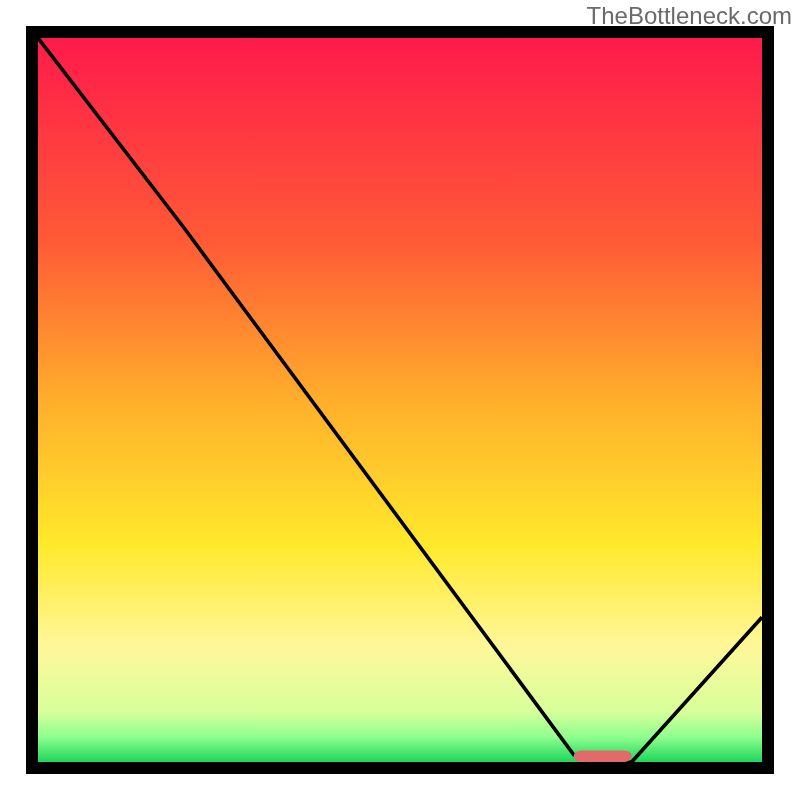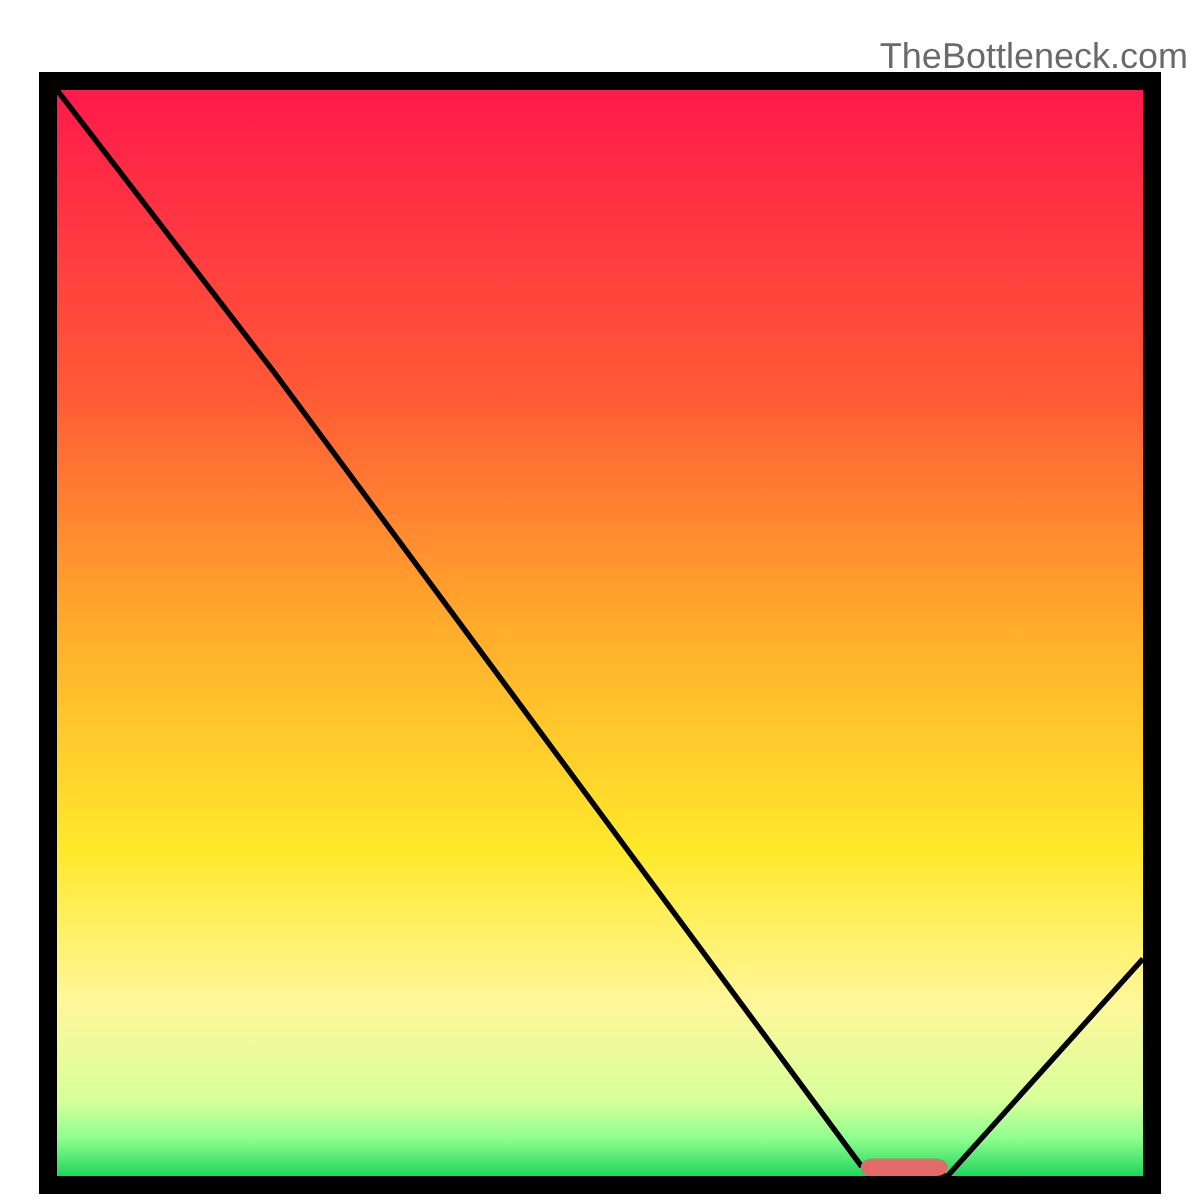--- a/index.html
+++ b/index.html
@@ -8,21 +8,20 @@
     width: 800px;
     height: 800px;
     background: #ffffff;
     overflow: hidden;
     font-family: Arial, Helvetica, sans-serif;
   }
   .frame {
     position: relative;
     width: 800px;
     height: 668px;
-    margin-top: 22px;
   }
   .watermark {
     position: absolute;
     top: 2px;
     right: 8px;
     font-size: 24px;
     font-weight: 500;
     color: #6a6a6a;
     z-index: 10;
   }

